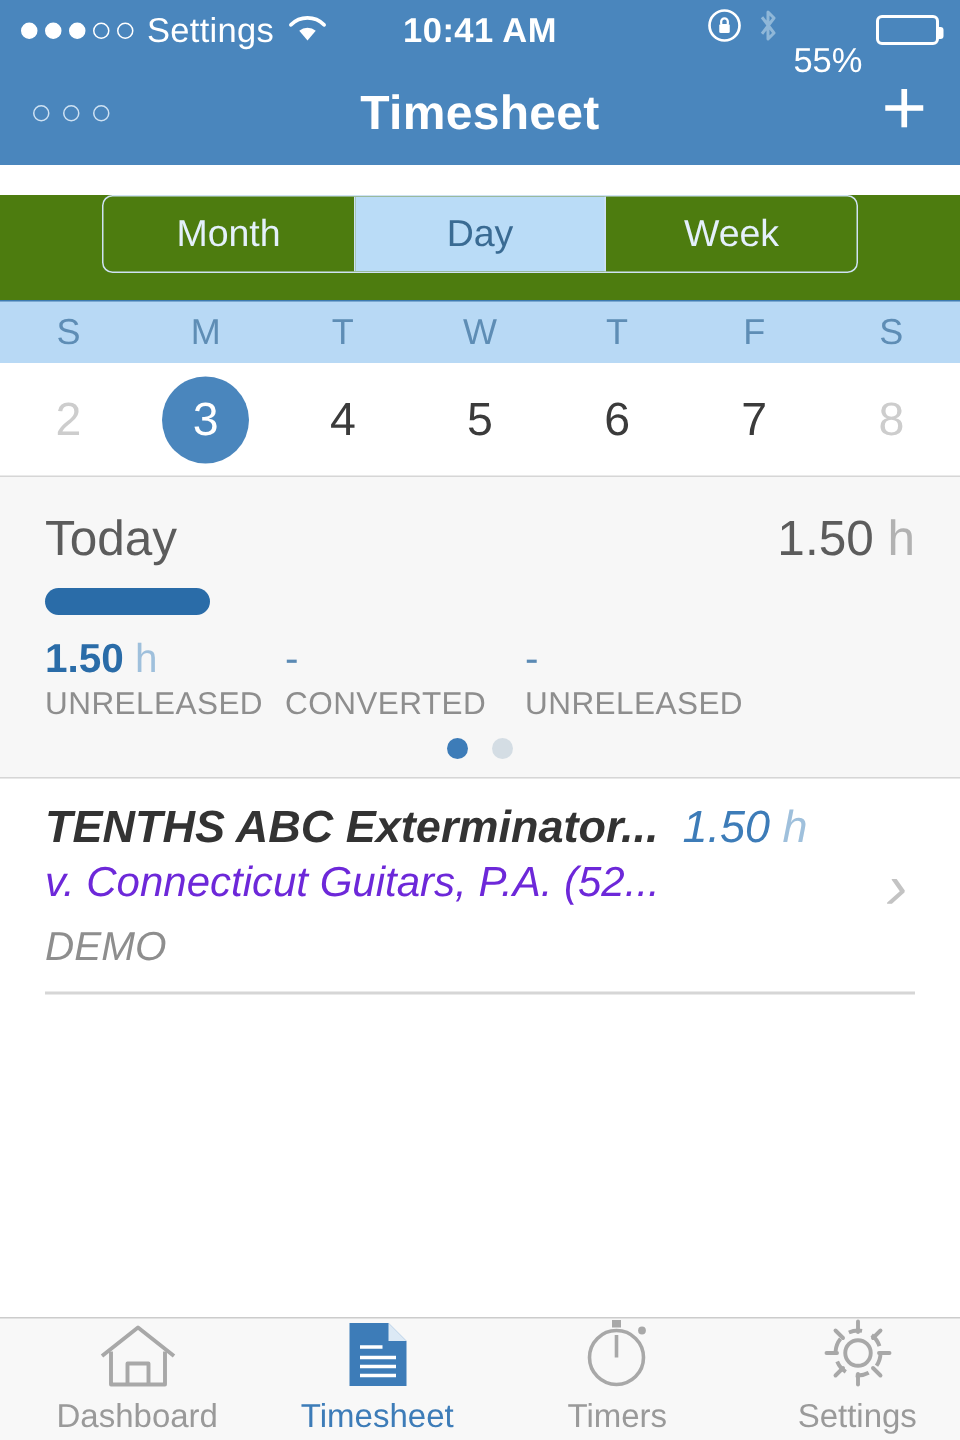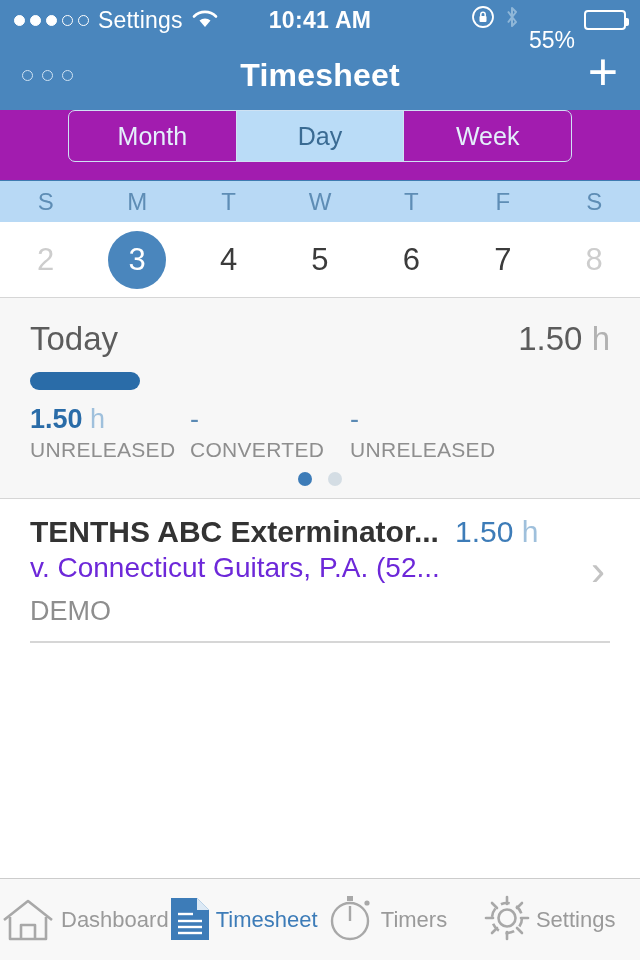--- a/index.html
+++ b/index.html
@@ -59,21 +59,21 @@
     color:#ffffff; font-size:32px; font-weight:bold;
     letter-spacing:.2px; pointer-events:none;
   }
   .nav-plus {
     margin-left:auto; color:#ffffff; font-size:52px;
     line-height:1; font-weight:300; position:relative; z-index:2;
     cursor:pointer; margin-top:-6px;
   }
 
   
-  .segwrap { background:#a21caf; padding:0 68px 18px; }
+  .segwrap { background:#4d7c0f; padding:0 68px 18px;margin-top:20px; }
   .segmented {
     display:flex; border:1.5px solid #cfe2f3; border-radius:7px;
     overflow:hidden; height:52px;
   }
   .seg {
     flex:1; display:flex; align-items:center; justify-content:center;
     color:#e4f0fb; font-size:25px; cursor:pointer;
     border-right:1.5px solid #cfe2f3; background:transparent;
   }
   .seg:last-child { border-right:none; }
@@ -128,21 +128,21 @@
   .stat-val .u { color:#9fc0dc; font-weight:normal; }
   .stat-val.empty { color:#5b8ab4; font-weight:normal; }
   .stat-lbl { font-size:21px; color:#8e8e8e; letter-spacing:.3px; margin-top:3px; }
   .pagedots {
     display:flex; justify-content:center; gap:16px; margin-top:10px;
   }
   .pd { width:14px; height:14px; border-radius:50%; background:#d4dde4; cursor:pointer; }
   .pd.on { background:#3d7cb8; }
 
   
-  .list { background:#ffffff; }
+  .list { background:#ffffff;font-style:italic; }
   .row { padding:16px 22px 14px 30px; display:flex; cursor:pointer; }
   .row-main { flex:1; min-width:0; }
   .row-l1 { display:flex; align-items:baseline; }
   .row-title {
     font-size:30px; color:#333333; font-weight:bold;
     white-space:nowrap; overflow:hidden; max-width:410px;
   }
   .row-hours { font-size:30px; color:#3d7cb8; margin-left:16px; white-space:nowrap; }
   .row-hours .u { color:#9fc0dc; }
   .row-sub {
@@ -156,22 +156,22 @@
   }
   .row-sep { height:1.5px; background:#d6d6d6; margin:0 30px; }
 
   
   .tabbar {
     position:absolute; left:0; bottom:0; width:640px; height:82px;
     background:#f8f8f8; border-top:1.5px solid #cccccc;
     display:flex; align-items:center;
   }
   .tab {
-    flex:1; display:flex; align-items:center;
-    gap:5px; cursor:pointer;
+    flex:1; display:flex; flex-direction:column; align-items:center;
+    gap:5px; cursor:pointer;padding-left:23px;
   }
   .tab-lbl { font-size:22px; color:#9a9a9a; }
   .tab.active .tab-lbl { color:#3d7cb8; }
   .tab-ico { height:44px; display:flex; align-items:flex-end; }
 </style>
 </head>
 <body>
 
 <div id="app">
 

